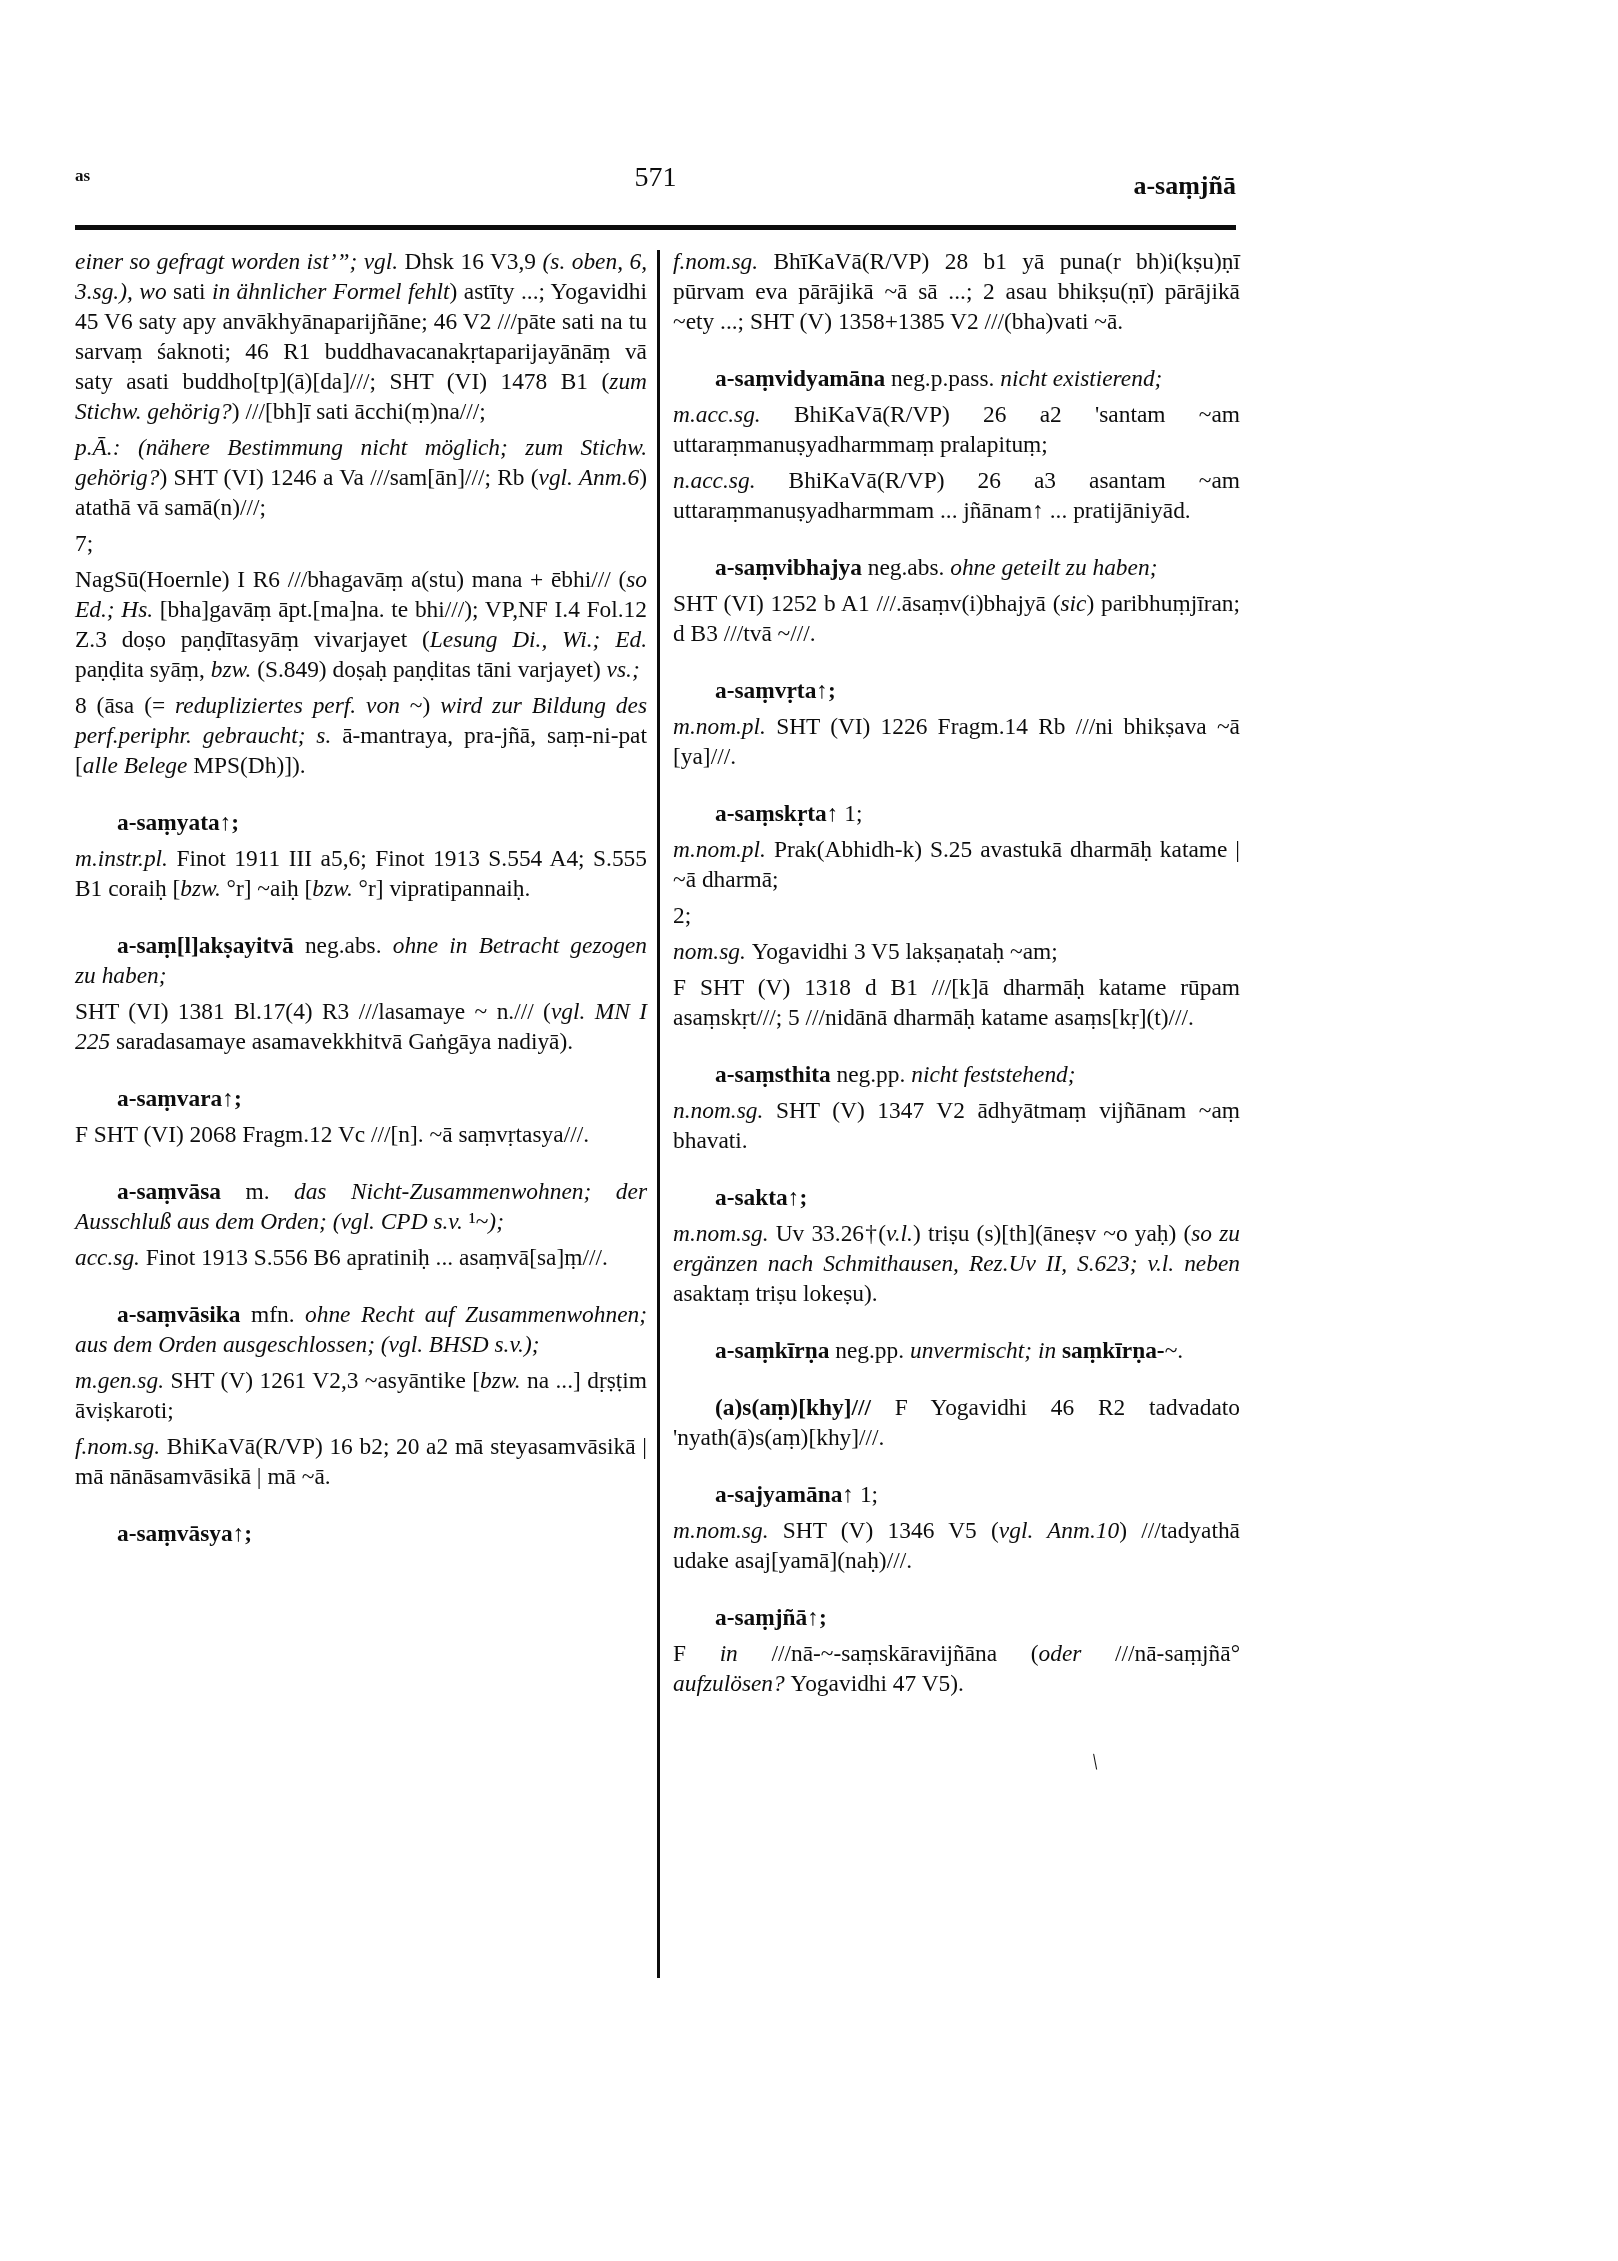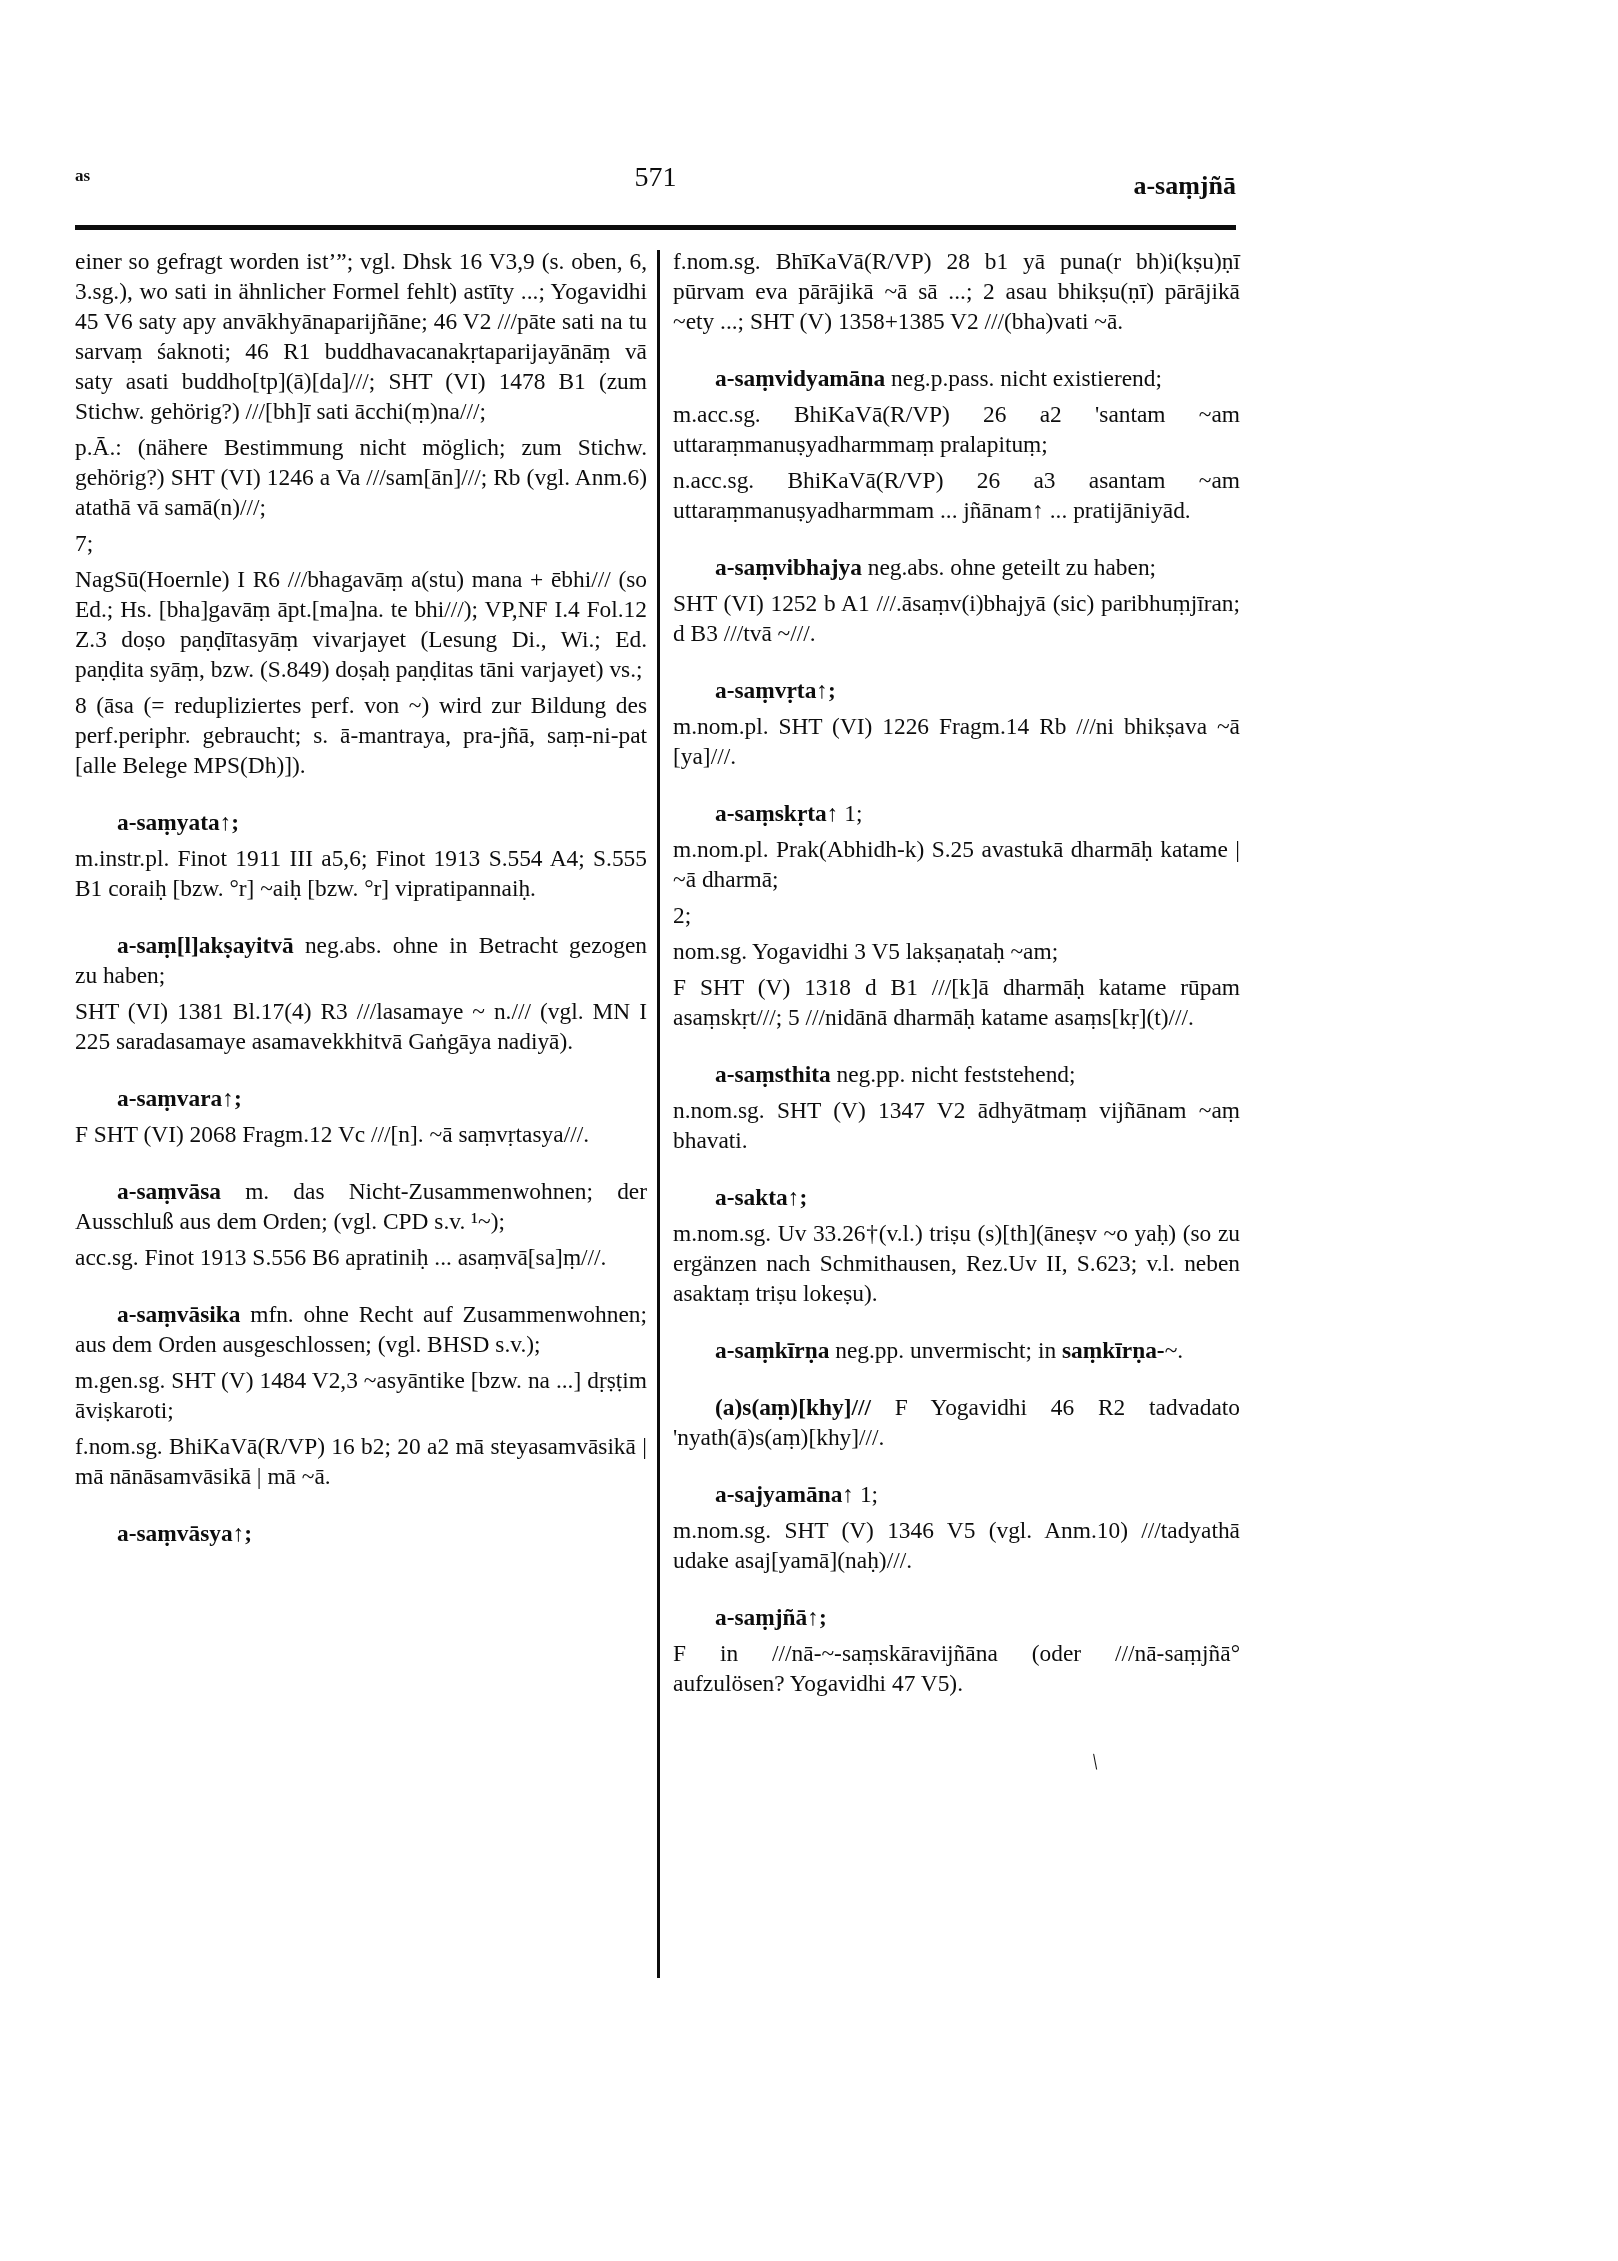--- a/index.html
+++ b/index.html
@@ -38,21 +38,21 @@
     position: absolute; top: 246px;
     font-size: 23.4px; line-height: 30px;
     text-align: justify;
   }
   .col-left  { left: 75px; width: 572px; }
   .col-right { left: 673px; width: 567px; }
   .text-column p { margin: 6px 0 0 0; }
   .text-column p.hw { margin-top: 27px; text-indent: 42px; }
   .text-column p:first-child { margin-top: 0; }
   .s-r { font-style: normal; font-weight: normal; }
-  .s-i { }
+  .s-i { font-style: italic; }
   .s-b { font-weight: bold; }
   .ink-speck {
     position: absolute; left: 1092px; top: 1749px;
     font-size: 22.6px; transform: rotate(8deg);
   }
 </style>
 </head>
 <body>
 
 <div class="page-header">
@@ -72,21 +72,21 @@
     <p><span class="s-r">8 (āsa (= </span><span class="s-i">redupliziertes perf. von </span><span class="s-r">~) </span><span class="s-i">wird zur Bildung des perf.periphr. gebraucht; s. </span><span class="s-r">ā-mantraya, pra-jñā, saṃ-ni-pat [</span><span class="s-i">alle Belege </span><span class="s-r">MPS(Dh)]).</span></p>
     <p class="hw"><span class="s-b">a-saṃyata↑;</span></p>
     <p><span class="s-i">m.instr.pl. </span><span class="s-r">Finot 1911 III a5,6; Finot 1913 S.554 A4; S.555 B1 coraiḥ [</span><span class="s-i">bzw. </span><span class="s-r">°r] ~aiḥ [</span><span class="s-i">bzw. </span><span class="s-r">°r] vipratipannaiḥ.</span></p>
     <p class="hw"><span class="s-b">a-saṃ[l]akṣayitvā </span><span class="s-r">neg.abs. </span><span class="s-i">ohne in Betracht gezogen zu haben;</span></p>
     <p><span class="s-r">SHT (VI) 1381 Bl.17(4) R3 ///lasamaye ~ n./// (</span><span class="s-i">vgl. MN I 225 </span><span class="s-r">saradasamaye asamavekkhitvā Gaṅgāya nadiyā).</span></p>
     <p class="hw"><span class="s-b">a-saṃvara↑;</span></p>
     <p><span class="s-r">F SHT (VI) 2068 Fragm.12 Vc ///[n]. ~ā saṃvṛtasya///.</span></p>
     <p class="hw"><span class="s-b">a-saṃvāsa </span><span class="s-r">m. </span><span class="s-i">das Nicht-Zusammenwohnen; der Ausschluß aus dem Orden; (vgl. CPD s.v. </span><span class="s-r">¹~</span><span class="s-i">);</span></p>
     <p><span class="s-i">acc.sg. </span><span class="s-r">Finot 1913 S.556 B6 apratiniḥ ... asaṃvā[sa]ṃ///.</span></p>
     <p class="hw"><span class="s-b">a-saṃvāsika </span><span class="s-r">mfn. </span><span class="s-i">ohne Recht auf Zusammenwohnen; aus dem Orden ausgeschlossen; (vgl. BHSD s.v.);</span></p>
-    <p><span class="s-i">m.gen.sg. </span><span class="s-r">SHT (V) 1484 V2,3 ~asyāntike [</span><span class="s-i">bzw. </span><span class="s-r">na ...] dṛṣṭim āviṣkaroti;</span></p>
+    <p><span class="s-i">m.gen.sg. </span><span class="s-r">SHT (V) 1261 V2,3 ~asyāntike [</span><span class="s-i">bzw. </span><span class="s-r">na ...] dṛṣṭim āviṣkaroti;</span></p>
     <p><span class="s-i">f.nom.sg. </span><span class="s-r">BhiKaVā(R/VP) 16 b2; 20 a2 mā steyasamvāsikā | mā nānāsamvāsikā | mā ~ā.</span></p>
     <p class="hw"><span class="s-b">a-saṃvāsya↑;</span></p>
   </div>
 <div class="text-column col-right">
     <p><span class="s-i">f.nom.sg. </span><span class="s-r">BhīKaVā(R/VP) 28 b1 yā puna(r bh)i(kṣu)ṇī pūrvam eva pārājikā ~ā sā ...; 2 asau bhikṣu(ṇī) pārājikā ~ety ...; SHT (V) 1358+1385 V2 ///(bha)vati ~ā.</span></p>
     <p class="hw"><span class="s-b">a-saṃvidyamāna </span><span class="s-r">neg.p.pass. </span><span class="s-i">nicht existierend;</span></p>
     <p><span class="s-i">m.acc.sg. </span><span class="s-r">BhiKaVā(R/VP) 26 a2 'santam ~am uttaraṃmanuṣyadharmmaṃ pralapituṃ;</span></p>
     <p><span class="s-i">n.acc.sg. </span><span class="s-r">BhiKaVā(R/VP) 26 a3 asantam ~am uttaraṃmanuṣyadharmmam ... jñānam↑ ... pratijāniyād.</span></p>
     <p class="hw"><span class="s-b">a-saṃvibhajya </span><span class="s-r">neg.abs. </span><span class="s-i">ohne geteilt zu haben;</span></p>
     <p><span class="s-r">SHT (VI) 1252 b A1 ///.āsaṃv(i)bhajyā (</span><span class="s-i">sic</span><span class="s-r">) paribhuṃjīran; d B3 ///tvā ~///.</span></p>

